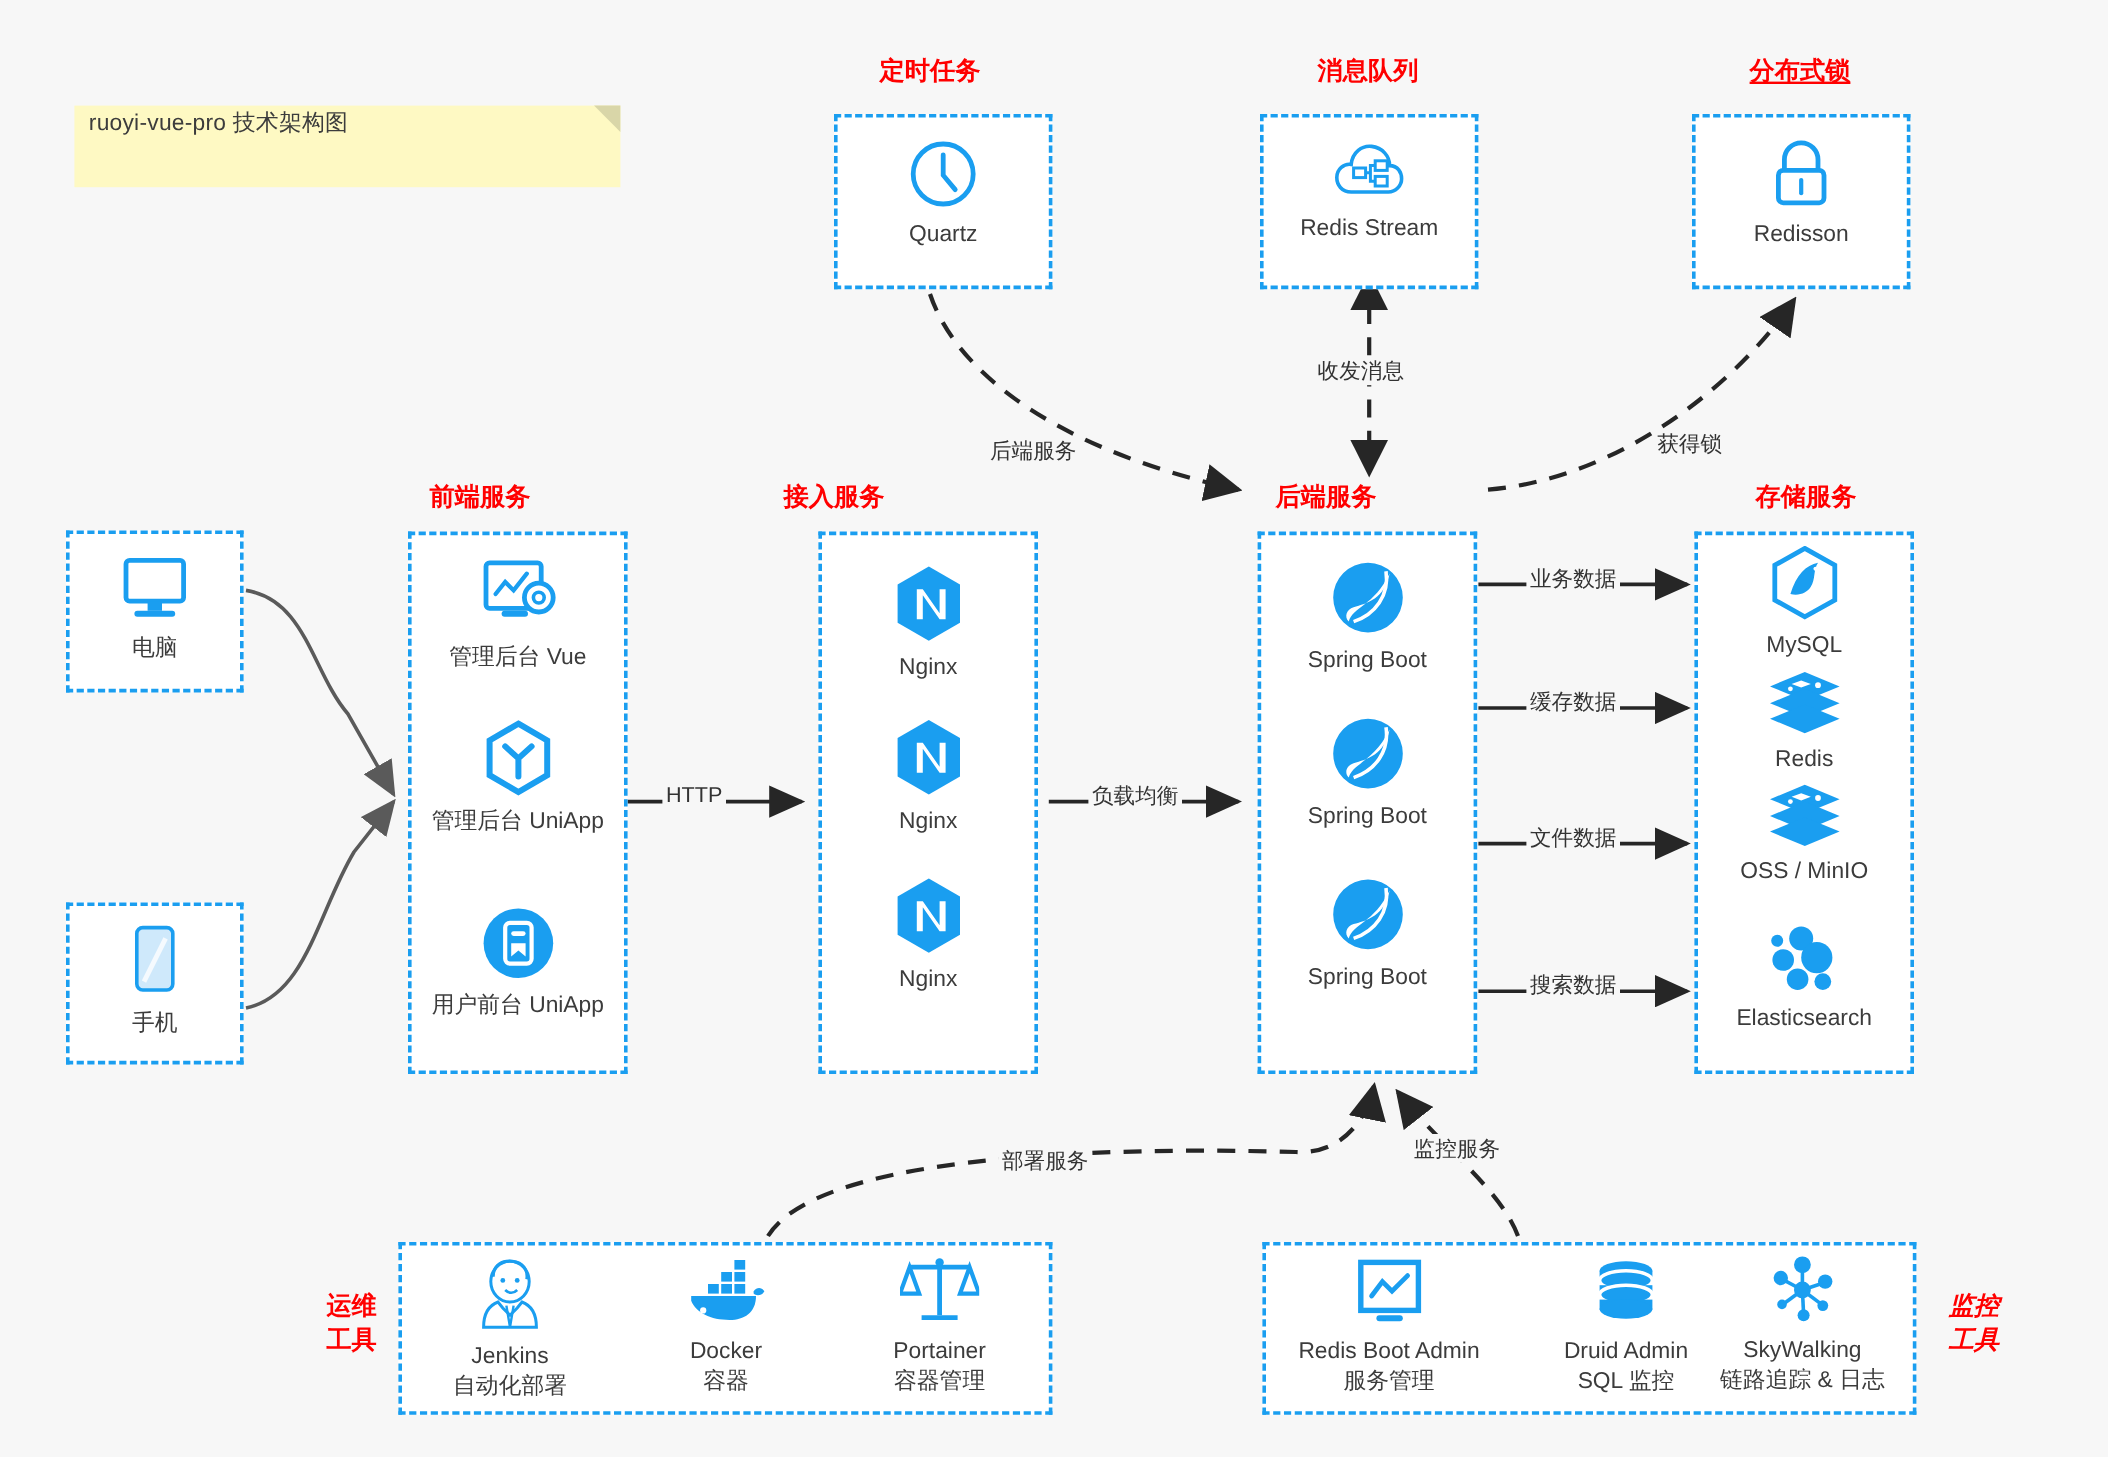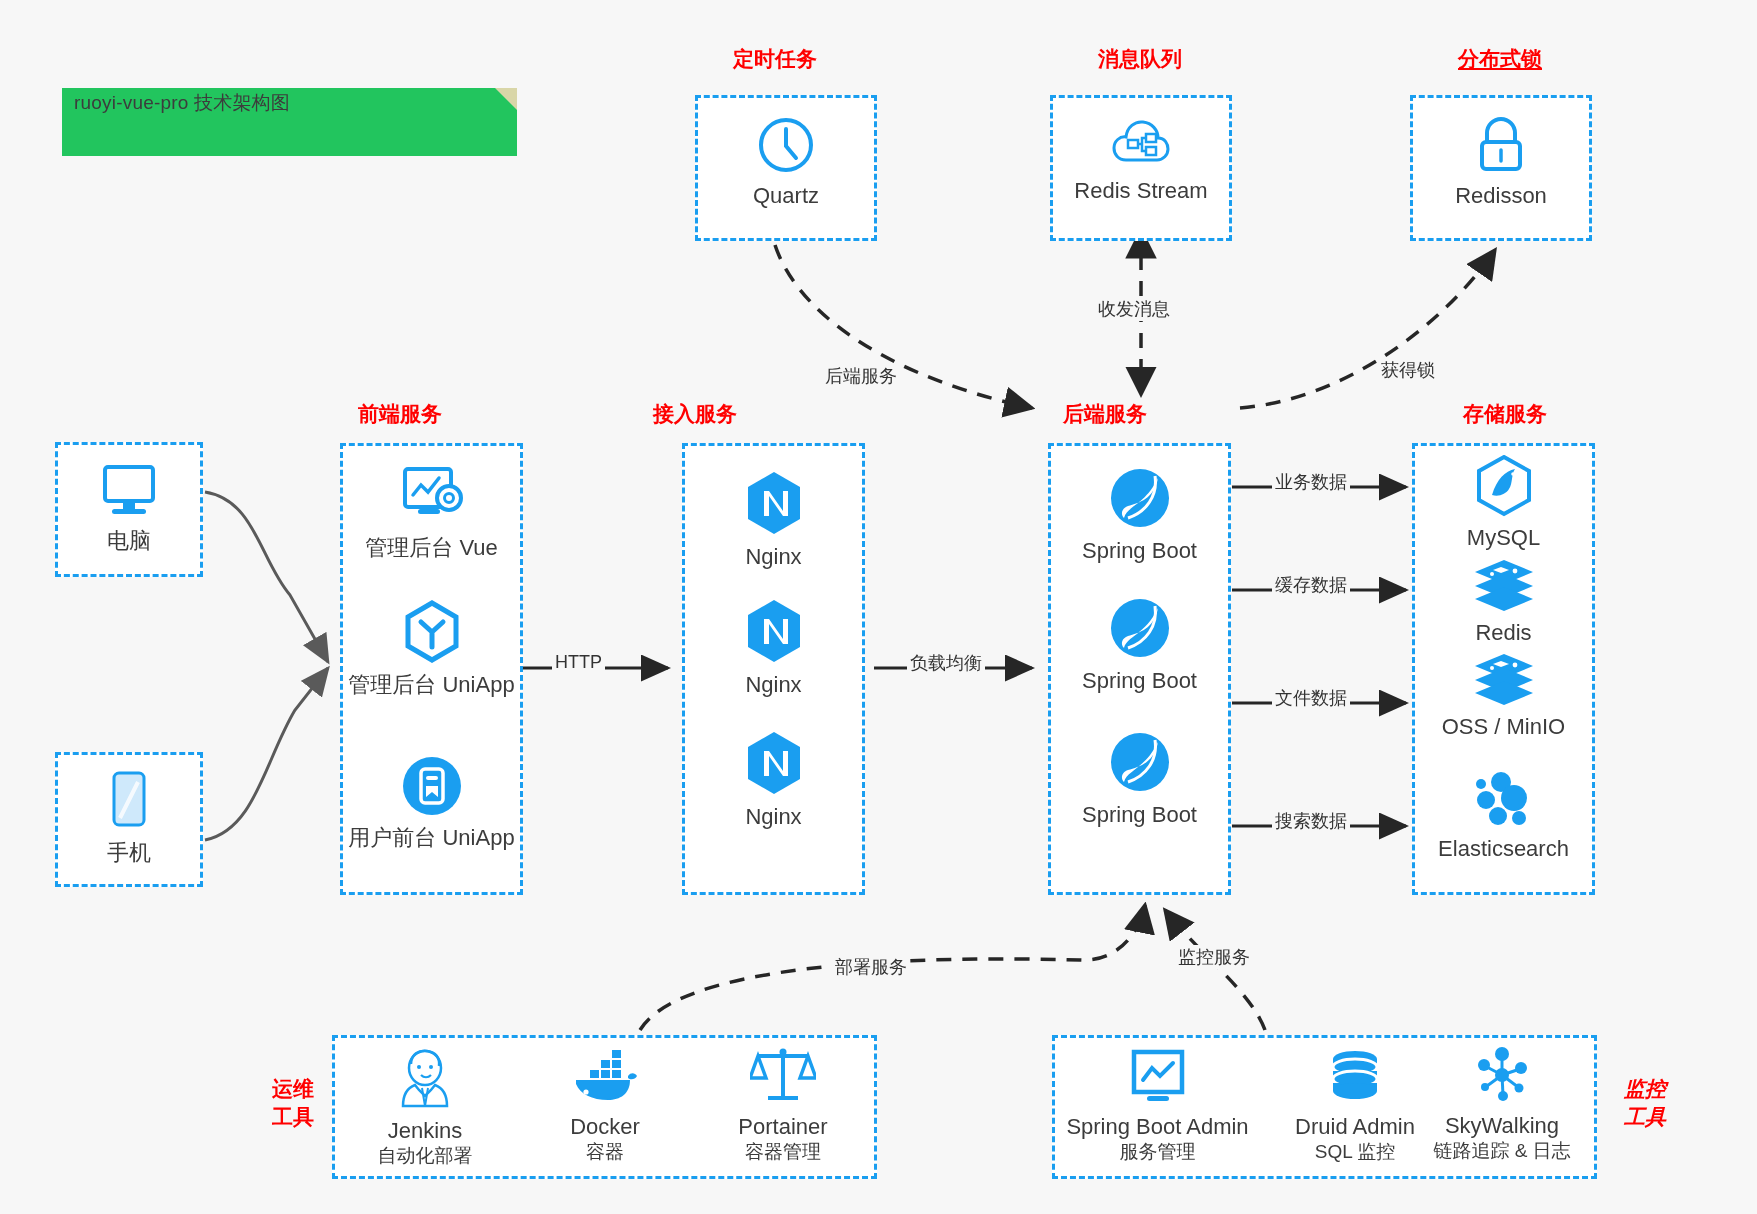--- a/index.html
+++ b/index.html
@@ -21,21 +21,21 @@
     width: 1757px; height: 1214px;
     pointer-events: none;
     z-index: 1;
   }
 
   
   .note {
     position: absolute;
     left: 62px; top: 88px;
     width: 455px; height: 68px;
-    background: #22c55e;
+    background: #fef9c3;
     z-index: 3;
   }
   .note .fold {
     position: absolute;
     right: 0; top: 0;
     width: 0; height: 0;
     border-left: 22px solid transparent;
     border-top: 22px solid #d9d6a8;
   }
   .note .line {
@@ -72,21 +72,21 @@
   .node {
     position: absolute;
     display: flex;
     flex-direction: column;
     align-items: center;
     justify-content: flex-start;
     z-index: 3;
   }
   .node .cap {
     margin-top: 8px;
-    font-size: 22px;
+    font-size: 19px;
     color: #3c3c3c;
     text-align: right;
     white-space: nowrap;
     line-height: 25px;
   }
   .node .cap2 {
     font-size: 19px;
     color: #3c3c3c;
     text-align: center;
     white-space: nowrap;
@@ -400,21 +400,21 @@
     <div>监控</div>
     <div>工具</div>
   </div>
 
   <div class="node" style="left:1055px; top:1048px; width:205px;">
     <svg class="ico" width="60" height="58" viewBox="0 0 60 58">
       <rect x="6" y="4" width="48" height="40" fill="none" stroke="#1a9ef0" stroke-width="4.5"></rect>
       <path d="M15,32 L24,20 L32,28 L45,15" fill="none" stroke="#1a9ef0" stroke-width="4" stroke-linecap="round"></path>
       <rect x="19" y="48" width="22" height="5" rx="2.5" fill="#1a9ef0"></rect>
     </svg>
-    <div class="cap">Spring Boot Admin</div>
+    <div class="cap">Redis Boot Admin</div>
     <div class="cap2">服务管理</div>
   </div>
 
   <div class="node" style="left:1270px; top:1048px; width:170px;">
     <svg class="ico" width="58" height="58" viewBox="0 0 58 58">
       <ellipse cx="29" cy="11" rx="22" ry="8" fill="#1a9ef0"></ellipse>
       <rect x="7" y="11" width="44" height="8" fill="#1a9ef0"></rect>
       <ellipse cx="29" cy="19" rx="22" ry="8" fill="#1a9ef0"></ellipse>
       <ellipse cx="29" cy="19" rx="22" ry="8" fill="none" stroke="#ffffff" stroke-width="3"></ellipse>
       <rect x="7" y="23" width="44" height="8" fill="#1a9ef0"></rect>

